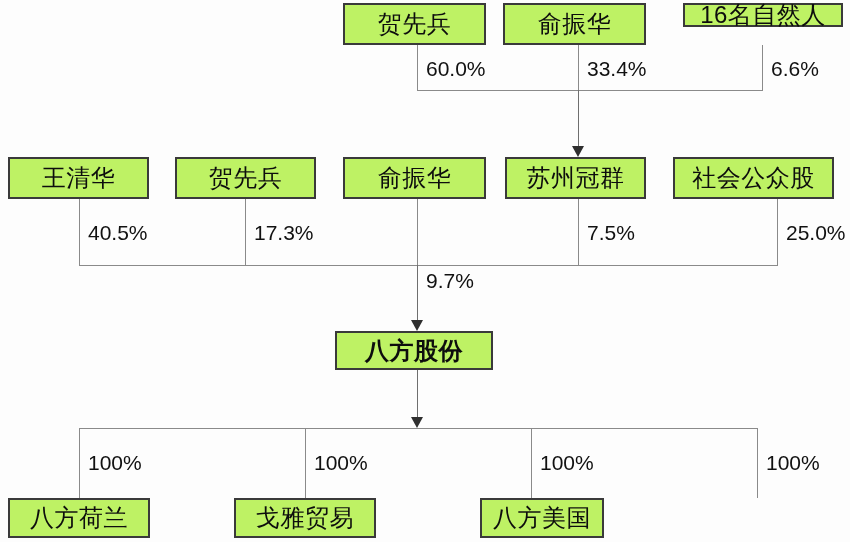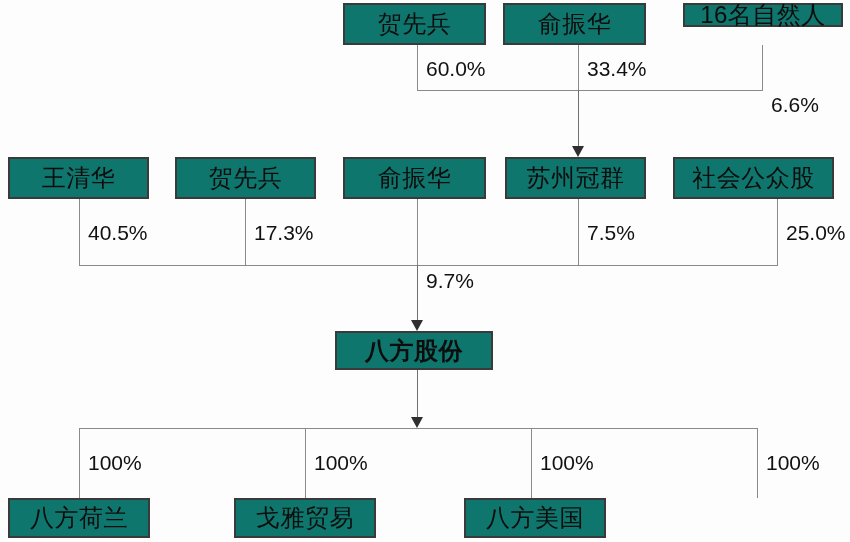--- a/index.html
+++ b/index.html
@@ -12,21 +12,21 @@
     width: 850px;
     height: 542px;
     background: #fdfdfd;
     font-family: "Liberation Sans", "DejaVu Sans", sans-serif;
     overflow: hidden;
   }
   .node-box {
     position: absolute;
     box-sizing: border-box;
     border: 2px solid #3a3a3a;
-    background: #0f766e;
+    background: #bef264;
     display: flex;
     align-items: center;
     justify-content: center;
     color: #0d0d0d;
     letter-spacing: 0.5px;
     white-space: nowrap;
   }
   .node-label {
     font-size: 24px;
     line-height: 1;
@@ -70,21 +70,21 @@
   <div class="node-box" style="left:683px; top:3px; width:160px; height:24px;">
     <span class="node-label">16名自然人</span>
   </div>
 
   <div class="edge v" style="left:417px; top:45px; height:45px;"></div>
   <div class="edge v" style="left:578px; top:45px; height:45px;"></div>
   <div class="edge v" style="left:762px; top:45px; height:45px;"></div>
 
   <div class="pct" style="left:426px; top:58px;">60.0%</div>
   <div class="pct" style="left:587px; top:58px;">33.4%</div>
-  <div class="pct" style="left:771px; top:58px;margin-top:36px;">6.6%</div>
+  <div class="pct" style="left:771px; top:58px;">6.6%</div>
 
   <div class="edge h" style="left:417px; top:90px; width:346px;"></div>
 
   <div class="edge v dark" style="left:578px; top:90px; height:63px;"></div>
   <div class="arrow" style="left:572px; top:146px;"></div>
 
   <div class="node-box" style="left:8px; top:157px; width:141px; height:42px;">
     <span class="node-label">王清华</span>
   </div>
 
@@ -141,18 +141,18 @@
   <div class="pct" style="left:766px; top:452px;">100%</div>
 
   <div class="node-box" style="left:234px; top:498px; width:142px; height:40px;">
     <span class="node-label">戈雅贸易</span>
   </div>
 
   <div class="node-box" style="left:8px; top:498px; width:142px; height:40px;">
     <span class="node-label">八方荷兰</span>
   </div>
 
-  <div class="node-box" style="left:464px; top:498px; width:142px; height:40px;justify-content:center;">
+  <div class="node-box" style="left:480px; top:498px; width:124px; height:40px;justify-content:center;">
     <span class="node-label">八方美国</span>
   </div>
 
 
 </div>
 
 </body></html>

